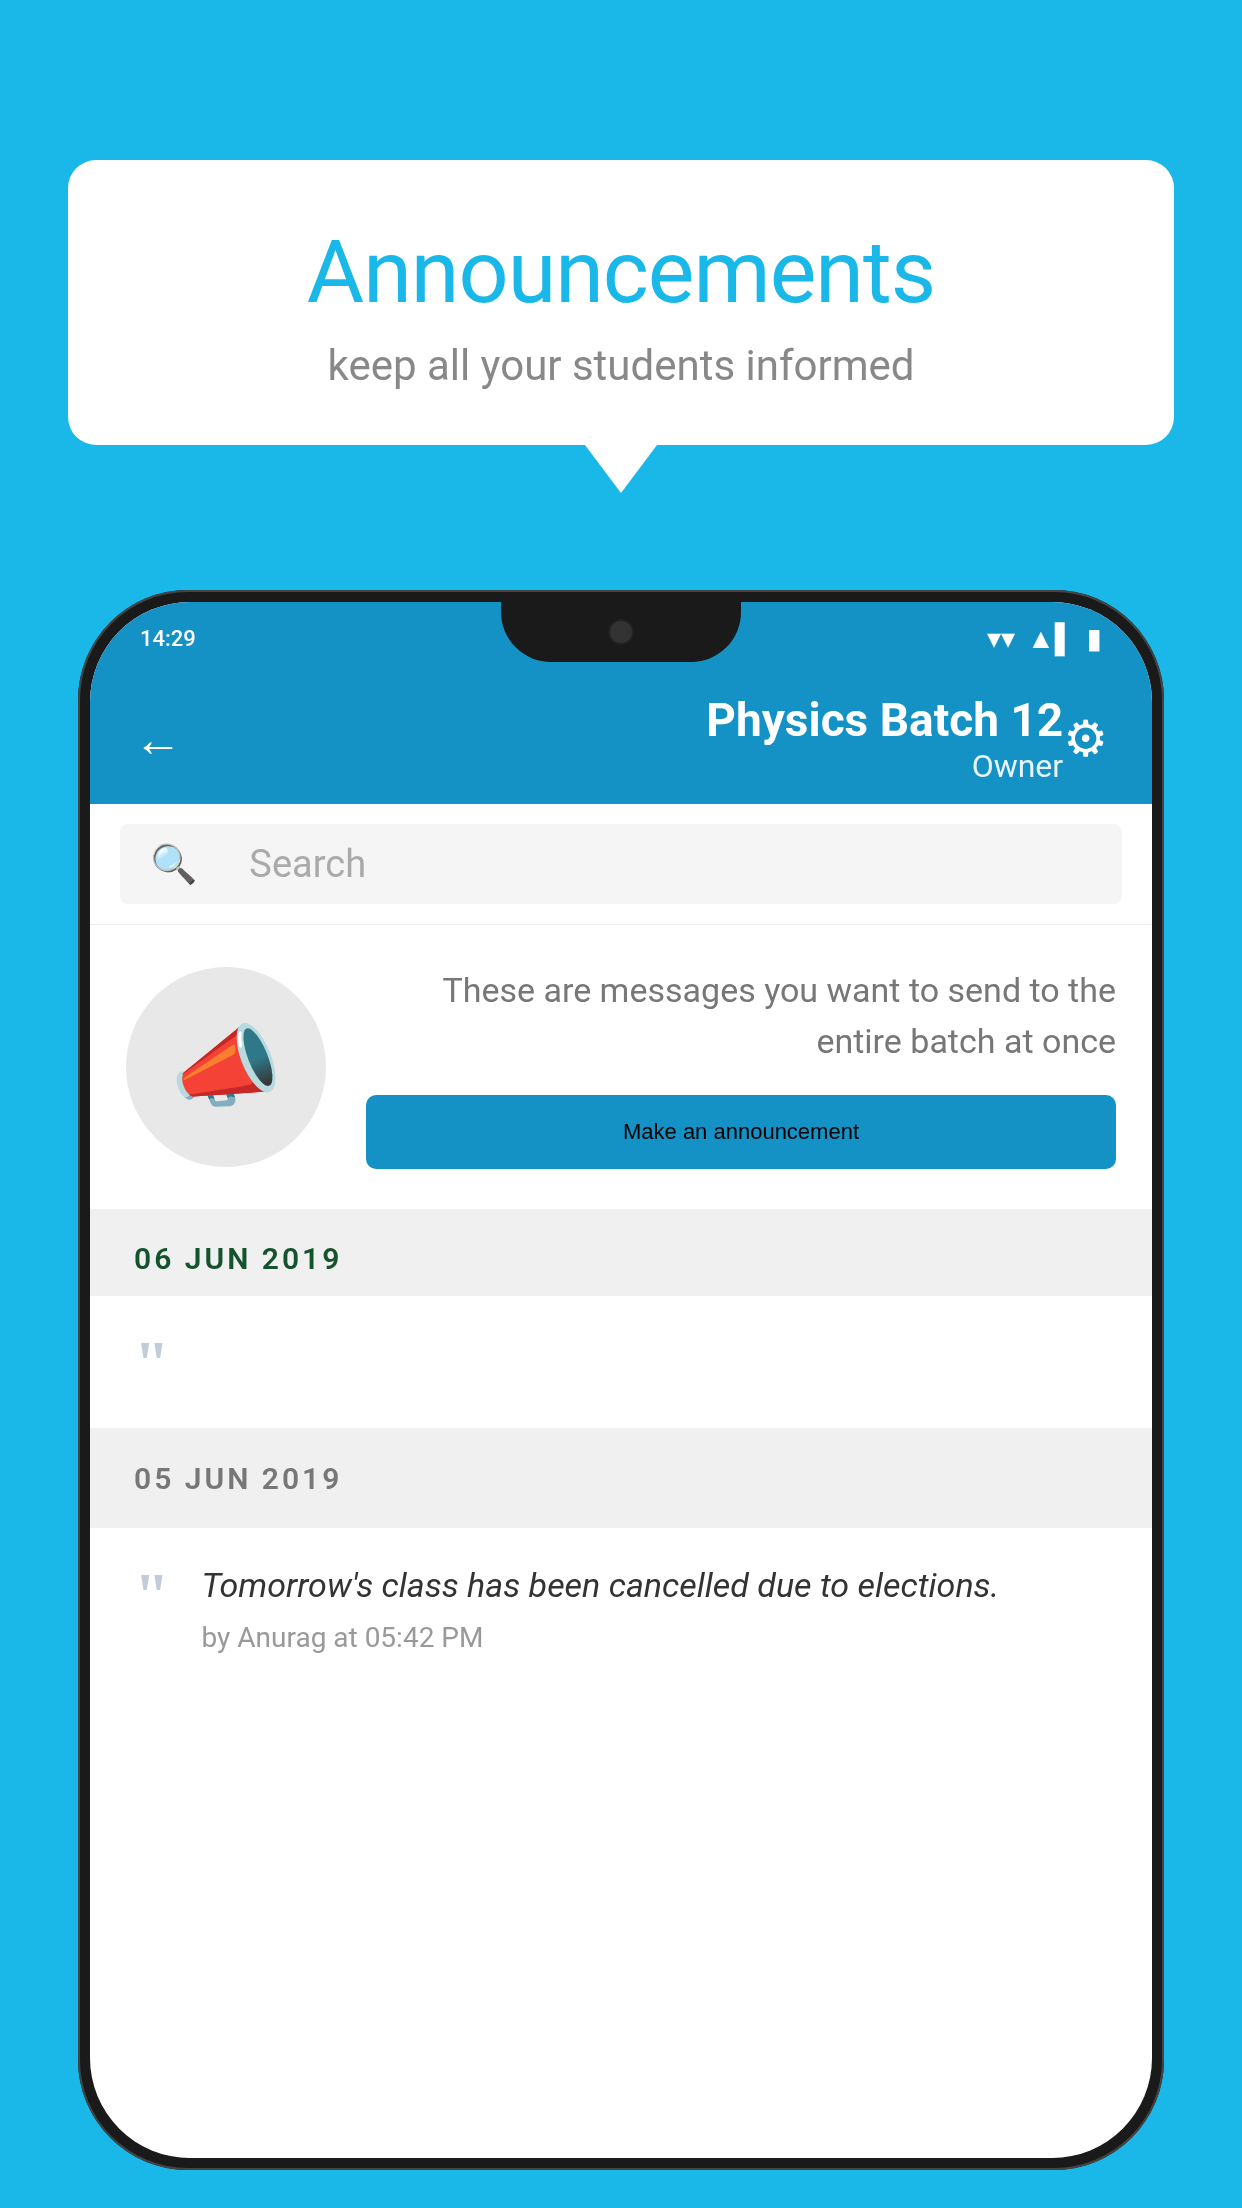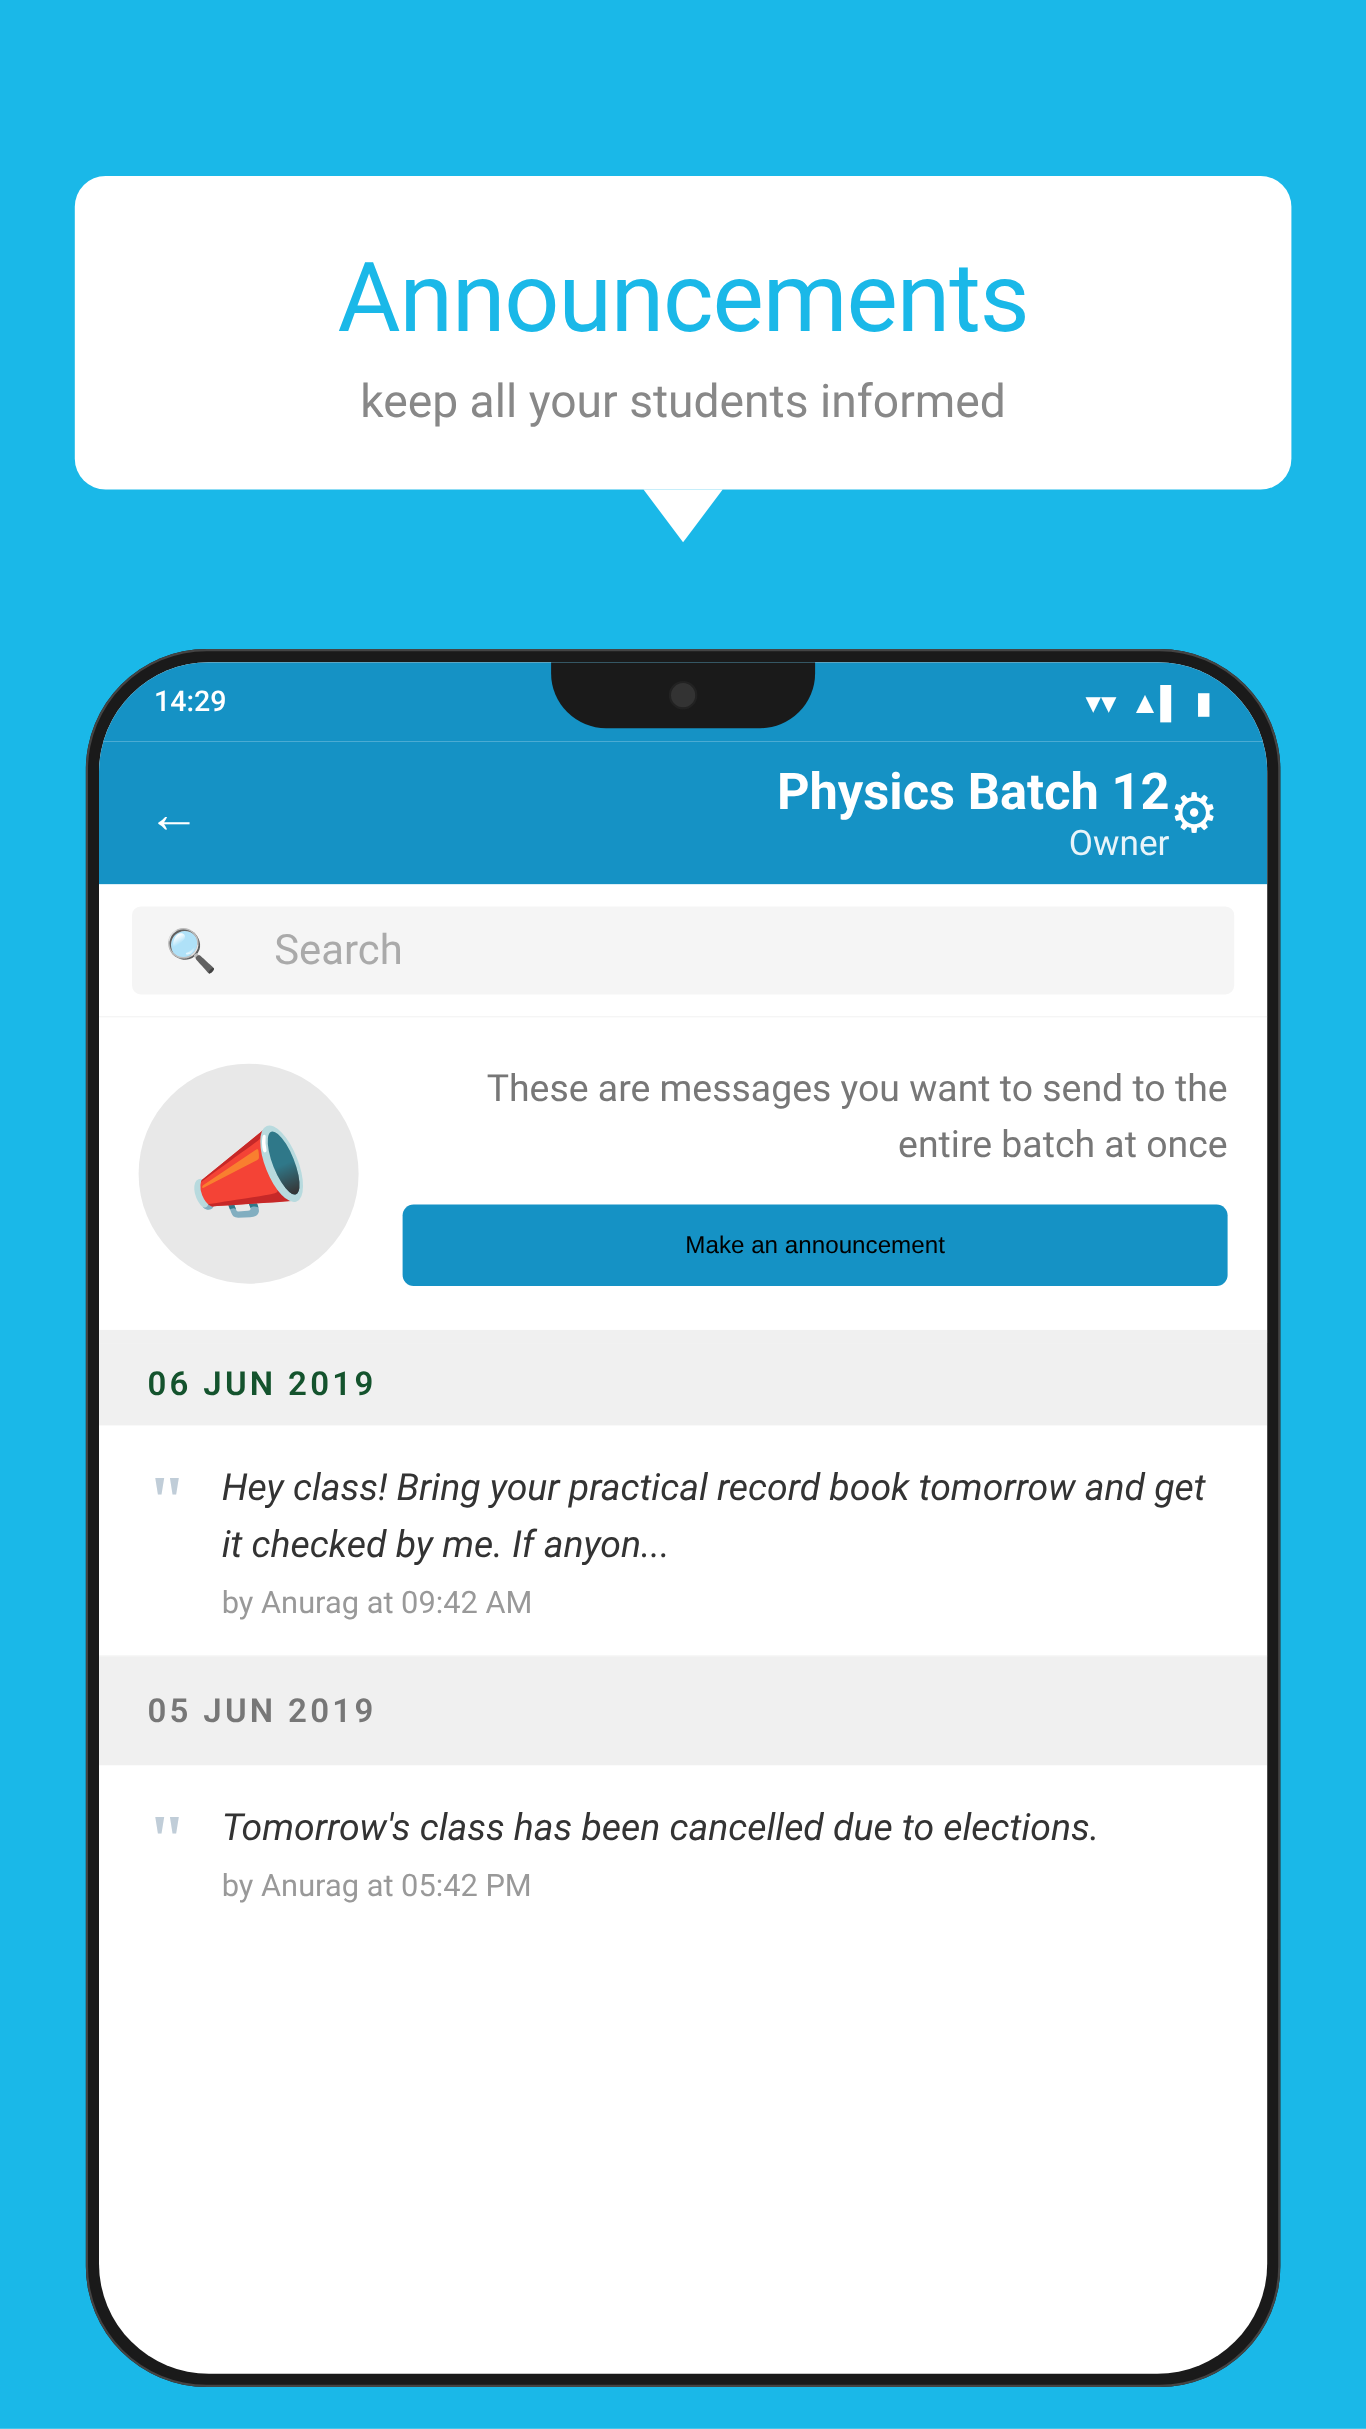--- a/index.html
+++ b/index.html
@@ -113,21 +113,21 @@
       display: flex;
       align-items: center;
       justify-content: space-between;
       padding: 0 50px;
       position: relative;
       z-index: 5;
     }
 
     .status-time {
       color: white;
-      font-size: 26px;
+      font-size: 22px;
       font-weight: 500;
     }
 
     .status-icons {
       display: flex;
       align-items: center;
       gap: 12px;
     }
 
     
@@ -397,24 +397,20 @@
         <div class="prompt-right">
           <div class="prompt-text">These are messages you want to send to the entire batch at once</div>
           <button class="make-announcement-btn">Make an announcement</button>
         </div>
       </div>
 
       <div class="date-header">06  JUN  2019</div>
 
       <div class="announcement-item">
         <div class="quote-icon">"</div>
-        <div class="announcement-content">
-          <div class="announcement-text">Hey class! Bring your practical record book tomorrow and get it checked by me. If anyon...</div>
-          <div class="announcement-meta">by Anurag at 09:42 AM</div>
-        </div>
       </div>
 
       <div class="date-header-2">05  JUN  2019</div>
 
       <div class="announcement-item-2">
         <div class="quote-icon">"</div>
         <div class="announcement-content">
           <div class="announcement-text">Tomorrow's class has been cancelled due to elections.</div>
           <div class="announcement-meta">by Anurag at 05:42 PM</div>
         </div>

